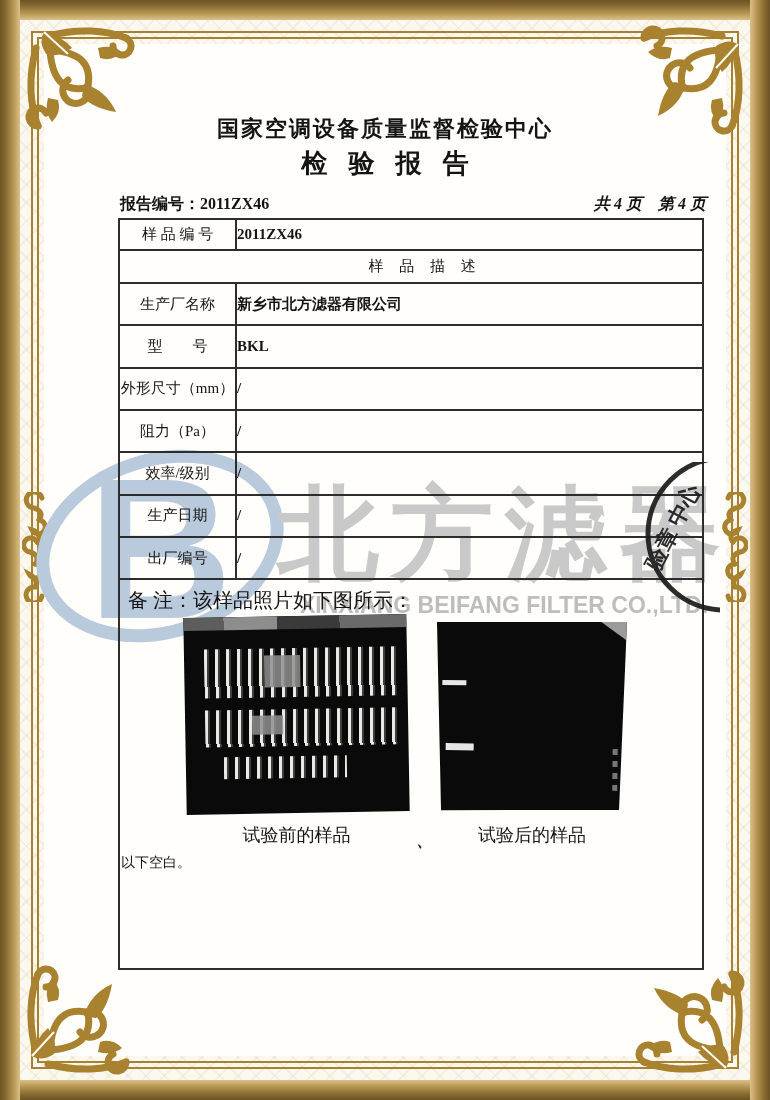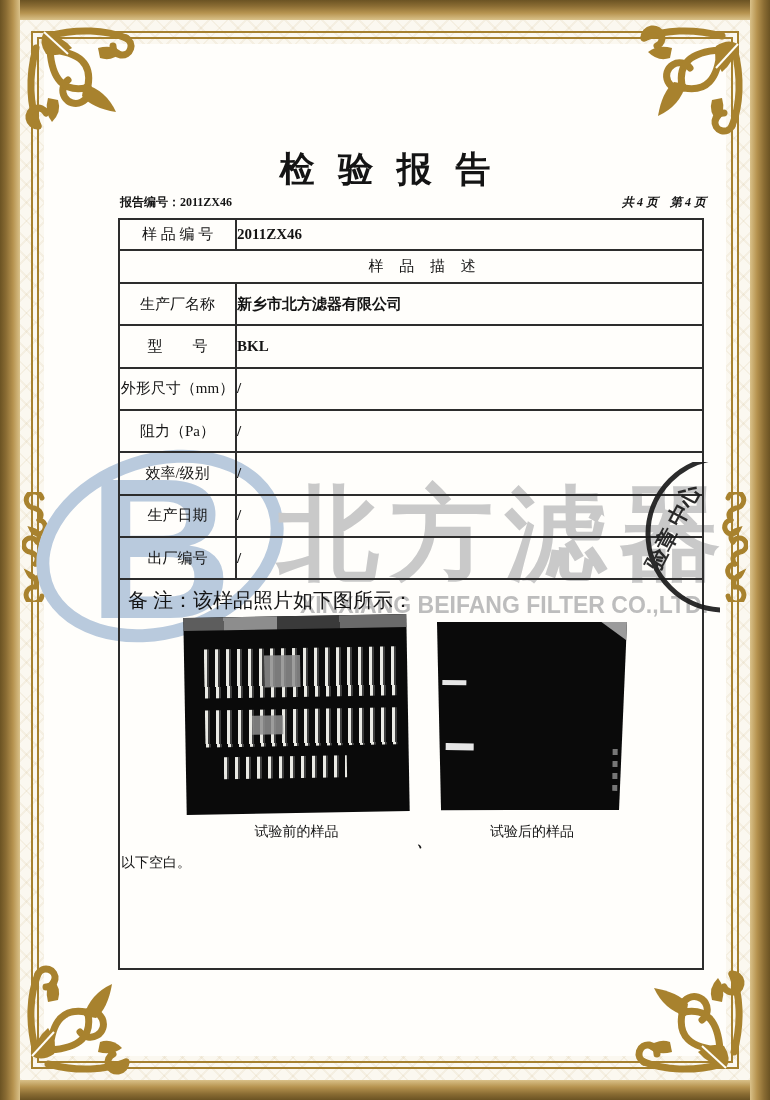--- a/index.html
+++ b/index.html
@@ -31,23 +31,23 @@
   .scroll{position:absolute;width:30px;height:110px;z-index:4;}
   .scroll.leftedge{left:2px;top:472px;}
   .scroll.rightedge{right:2px;top:472px;transform:scaleX(-1);}
 
   
   .content{position:absolute;inset:0;z-index:5;}
 
   .org-title{position:absolute;top:114px;left:0;right:0;text-align:center;
     font-family:"Liberation Sans","DejaVu Sans",sans-serif;font-weight:700;font-size:22px;letter-spacing:2px;}
   .report-title{position:absolute;top:146px;left:0;right:0;text-align:center;
-    font-family:"Liberation Sans","DejaVu Sans",sans-serif;font-weight:700;font-size:35px;word-spacing:14px;}
-
-  .meta-row{position:absolute;top:194px;left:120px;right:64px;height:20px;font-size:12px;font-weight:700;}
+    font-family:"Liberation Sans","DejaVu Sans",sans-serif;font-weight:700;font-size:26px;word-spacing:14px;}
+
+  .meta-row{position:absolute;top:194px;left:120px;right:64px;height:20px;font-size:16px;font-weight:700;}
   .meta-left{position:absolute;left:0;top:0;}
   .meta-right{position:absolute;right:0;top:0;font-style:italic;}
 
   
   .wm{position:absolute;z-index:1;pointer-events:none;}
   .wm-cn{left:277px;top:478px;font-family:"Liberation Sans","DejaVu Sans",sans-serif;font-weight:800;
     font-size:102px;line-height:1.1;letter-spacing:12px;color:#c9c9c9;white-space:nowrap;}
   .wm-en{left:300px;top:592px;font-family:"Liberation Sans","DejaVu Sans",sans-serif;font-weight:700;
     font-size:23px;color:#bdbdbd;white-space:nowrap;}
   .wm-logo{left:30px;top:446px;width:265px;height:205px;}
@@ -58,21 +58,21 @@
   table.report td{border:2px solid #2d2d2d;font-size:15px;padding:0;background:transparent;vertical-align:middle;}
   td.c1{width:117px;text-align:center;white-space:pre-wrap;}
   td.c2{padding-left:18px;font-weight:600;}
   tr.r-sample td{height:27px;margin-left:36px;}
   tr.r-section td{height:28px;text-align:center;letter-spacing:6px;padding-left:28px;}
   tr.r-data td{height:37px;}
   tr.r-remark td{height:353px;vertical-align:top;}
   .remark-inner{position:relative;width:100%;height:357px;}
   .remark-text{position:absolute;left:8px;top:7px;font-size:20px;}
   .blank-note{position:absolute;left:1px;top:274px;font-size:14px;}
-  .caption{position:absolute;top:243px;text-align:center;font-size:14px;}
+  .caption{position:absolute;top:243px;text-align:center;font-size:18px;}
   .caption.before{left:65px;width:223px;}
   .caption.after{left:312px;width:200px;}
   .stray{position:absolute;left:297px;top:252px;font-size:16px;font-weight:700;transform:rotate(8deg);}
 
   
   .photo{position:absolute;background:#0a0a0a;overflow:hidden;}
   .photo.before{left:65px;top:36px;width:223px;height:197px;transform:rotate(-1deg);}
   .photo.after{left:312px;top:41px;width:200px;height:192px;transform:rotate(.6deg);
     clip-path:polygon(2% 1%,97% 0,94% 98%,5% 99%);}
   .p-topstrip{position:absolute;top:0;left:0;right:0;height:13px;
@@ -200,20 +200,21 @@
 
   <div class="content">
 
     <svg class="wm wm-logo" viewBox="0 0 265 205">
       <ellipse cx="130" cy="100" rx="120" ry="86" transform="rotate(-18 130 100)" fill="none" stroke="#b9cadd" stroke-width="13"></ellipse>
       <text x="58" y="172" font-size="200" font-weight="800" font-family="Liberation Sans, DejaVu Sans, sans-serif" fill="#b9cadd">B</text>
     </svg>
     <div class="wm wm-cn">北方滤器</div>
     <div class="wm wm-en">XINXIANG BEIFANG FILTER CO.,LTD.</div>
 
+    <div class="org-title">国家空调设备质量监督检验中心</div>
     <div class="report-title">检 验 报 告</div>
 
     <div class="meta-row">
       <span class="meta-left"><span>报告编号：</span><span>2011ZX46</span></span>
       <span class="meta-right">共 4 页　第 4 页</span>
     </div>
 
     <div class="tbl-wrap">
       <table class="report">
         <colgroup>

